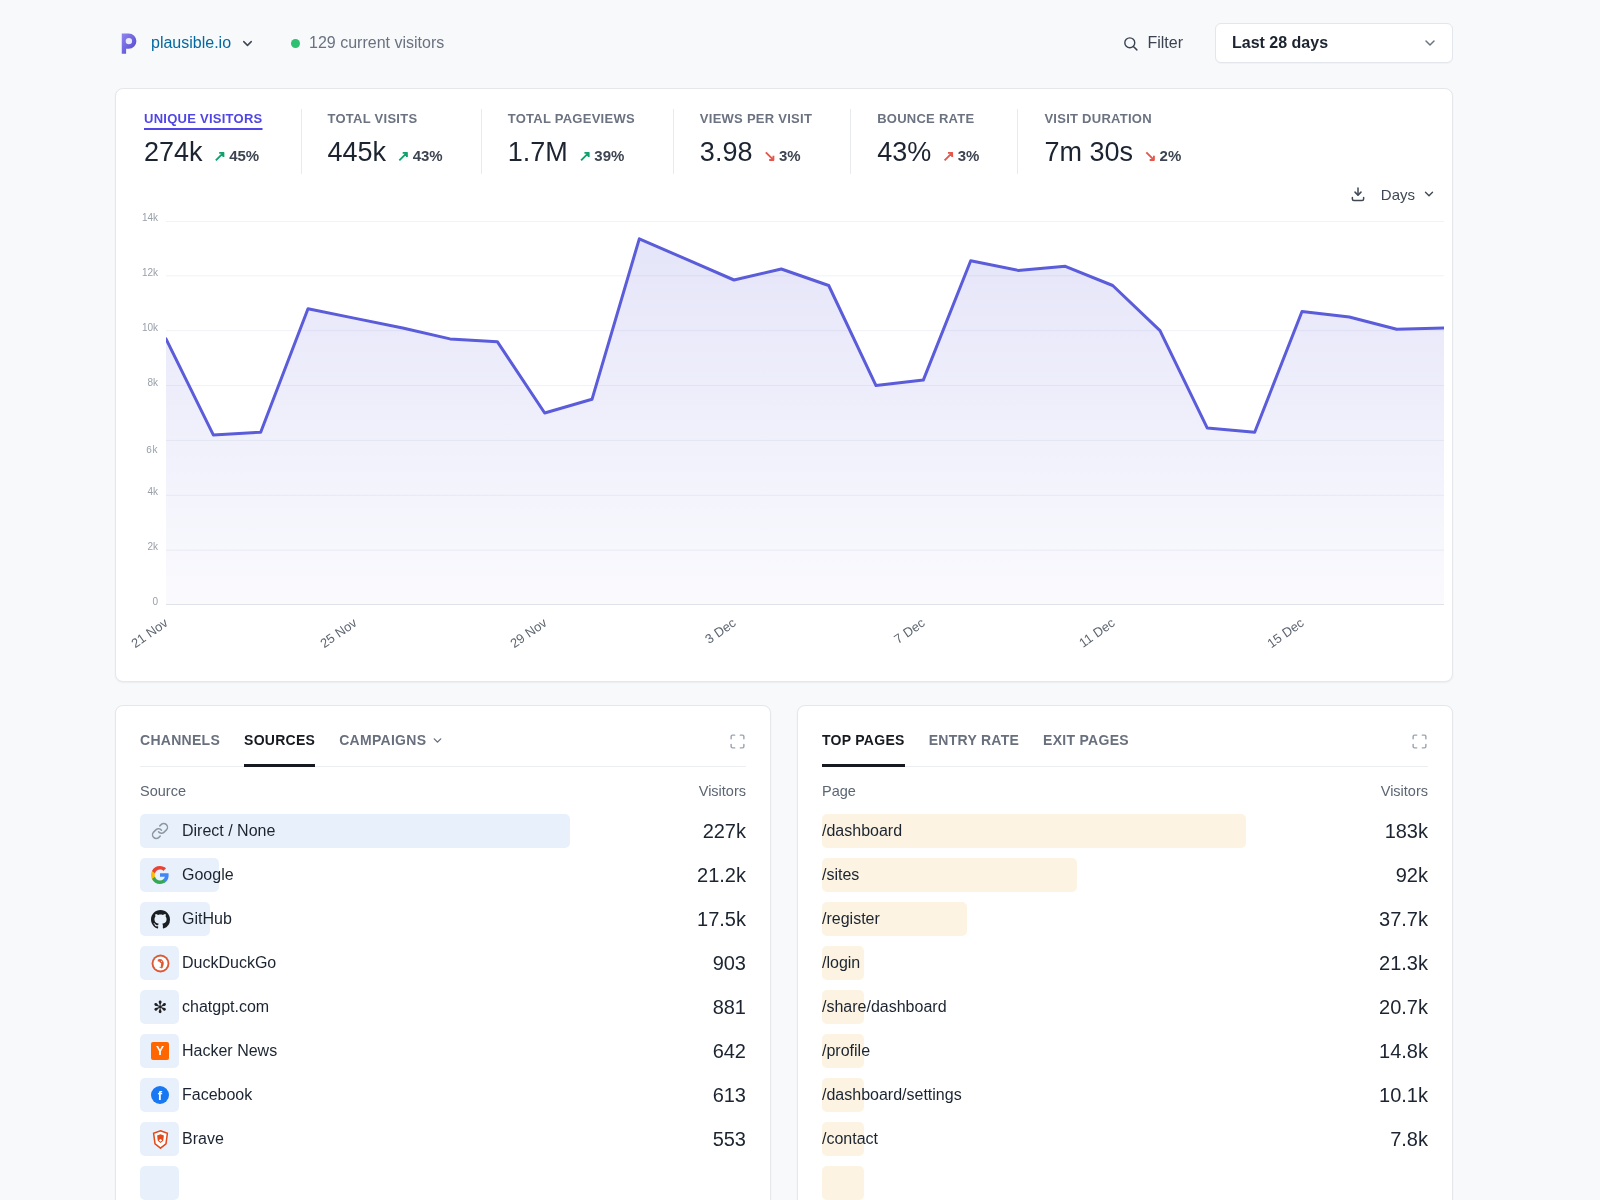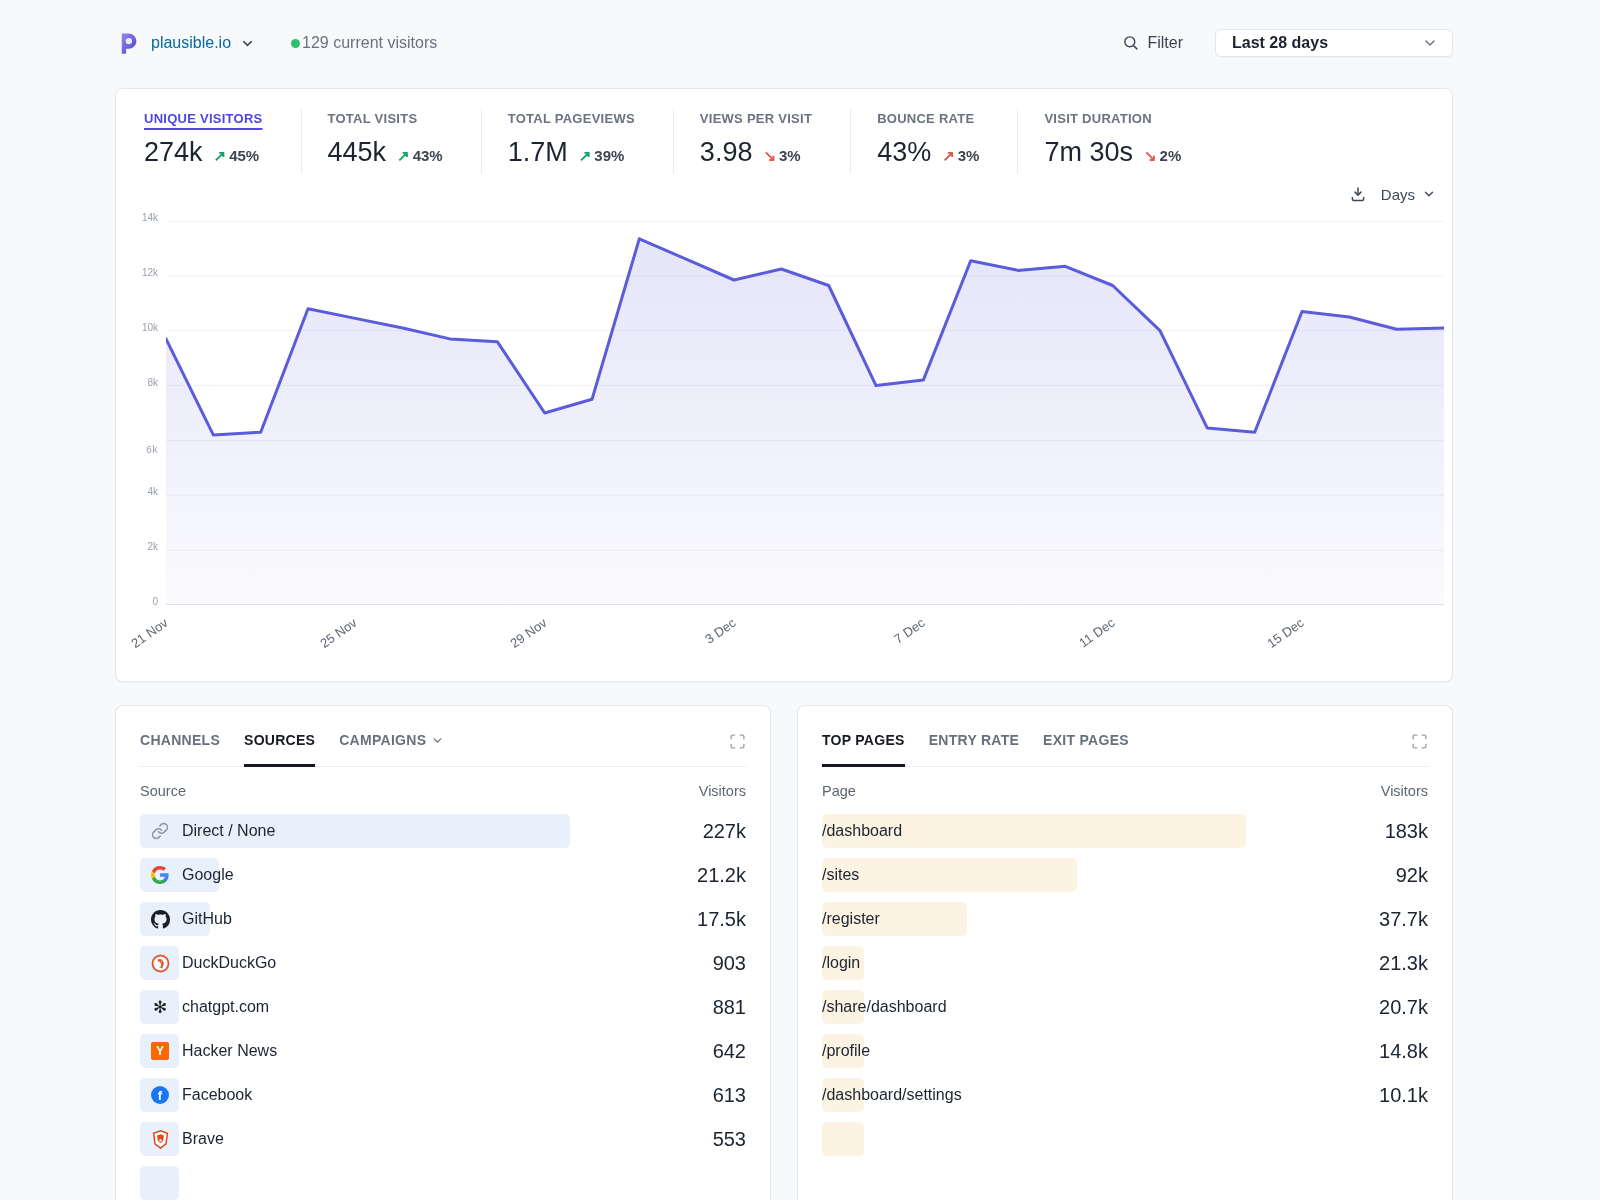--- a/index.html
+++ b/index.html
@@ -8,26 +8,26 @@
   }
   *{margin:0;padding:0;box-sizing:border-box}
   html,body{width:1600px;height:1200px;overflow:hidden}
   body{background:#f8f9fa;font-family:"Liberation Sans",sans-serif;color:#1b2430;position:relative}
 
   
   .topbar{position:absolute;left:115px;top:0;width:1338px;height:86px;display:flex;align-items:center}
   .site-group{display:flex;align-items:center;gap:9px}
   .site-name{font-size:16px;font-weight:400;color:#0369a1}
   .chev{display:inline-flex;align-items:center}
-  .live-group{display:flex;align-items:center;gap:2px;margin-left:36px}
+  .live-group{display:flex;align-items:center;gap:9px;margin-left:36px}
   .live-dot{width:9px;height:9px;border-radius:50%;background:var(--live-dot)}
   .live-text{font-size:16px;color:#6a7280}
   .top-right{margin-left:auto;display:flex;align-items:center;gap:32px}
-  .filter-group{display:flex;align-items:flex-start;gap:8px;font-size:16px;color:#3b4351;cursor:pointer}
-  .date-box{width:238px;height:28px;background:#fff;border:1px solid #e3e6ea;border-radius:6px;
+  .filter-group{display:flex;align-items:flex-end;gap:8px;font-size:16px;color:#3b4351;cursor:pointer}
+  .date-box{width:238px;height:40px;background:#fff;border:1px solid #e3e6ea;border-radius:6px;
     display:flex;align-items:center;padding:0 14px 0 16px;cursor:pointer;box-shadow:0 1px 1px rgba(0,0,0,.03)}
   .date-box .date-label{font-size:16px;font-weight:600;color:#1b2430}
   .date-box .chev{margin-left:auto}
 
   
   .card{position:absolute;background:#fff;border:1px solid #e5e7eb;border-radius:8px;box-shadow:0 1px 2px rgba(0,0,0,.05)}
   .main-card{left:115px;top:88px;width:1338px;height:594px}
   .panel{top:705px;width:656px;height:540px;padding:0 24px}
   .panel.src{left:115px}
   .panel.pages{left:797px}
@@ -397,15 +397,20 @@
       <span class="row-label">/profile</span>
       <span class="row-value">14.8k</span>
     </div>
     <div class="row">
       <div class="bar" style="width: 7%;"></div>
       <span class="row-label">/dashboard/settings</span>
       <span class="row-value">10.1k</span>
     </div>
     <div class="row">
       <div class="bar" style="width: 7%;"></div>
+      <span class="row-label">/contact</span>
+      <span class="row-value">7.8k</span>
+    </div>
+    <div class="row">
+      <div class="bar" style="width: 7%;"></div>
     </div>
   </div>
 </div>
 
 </body></html>

